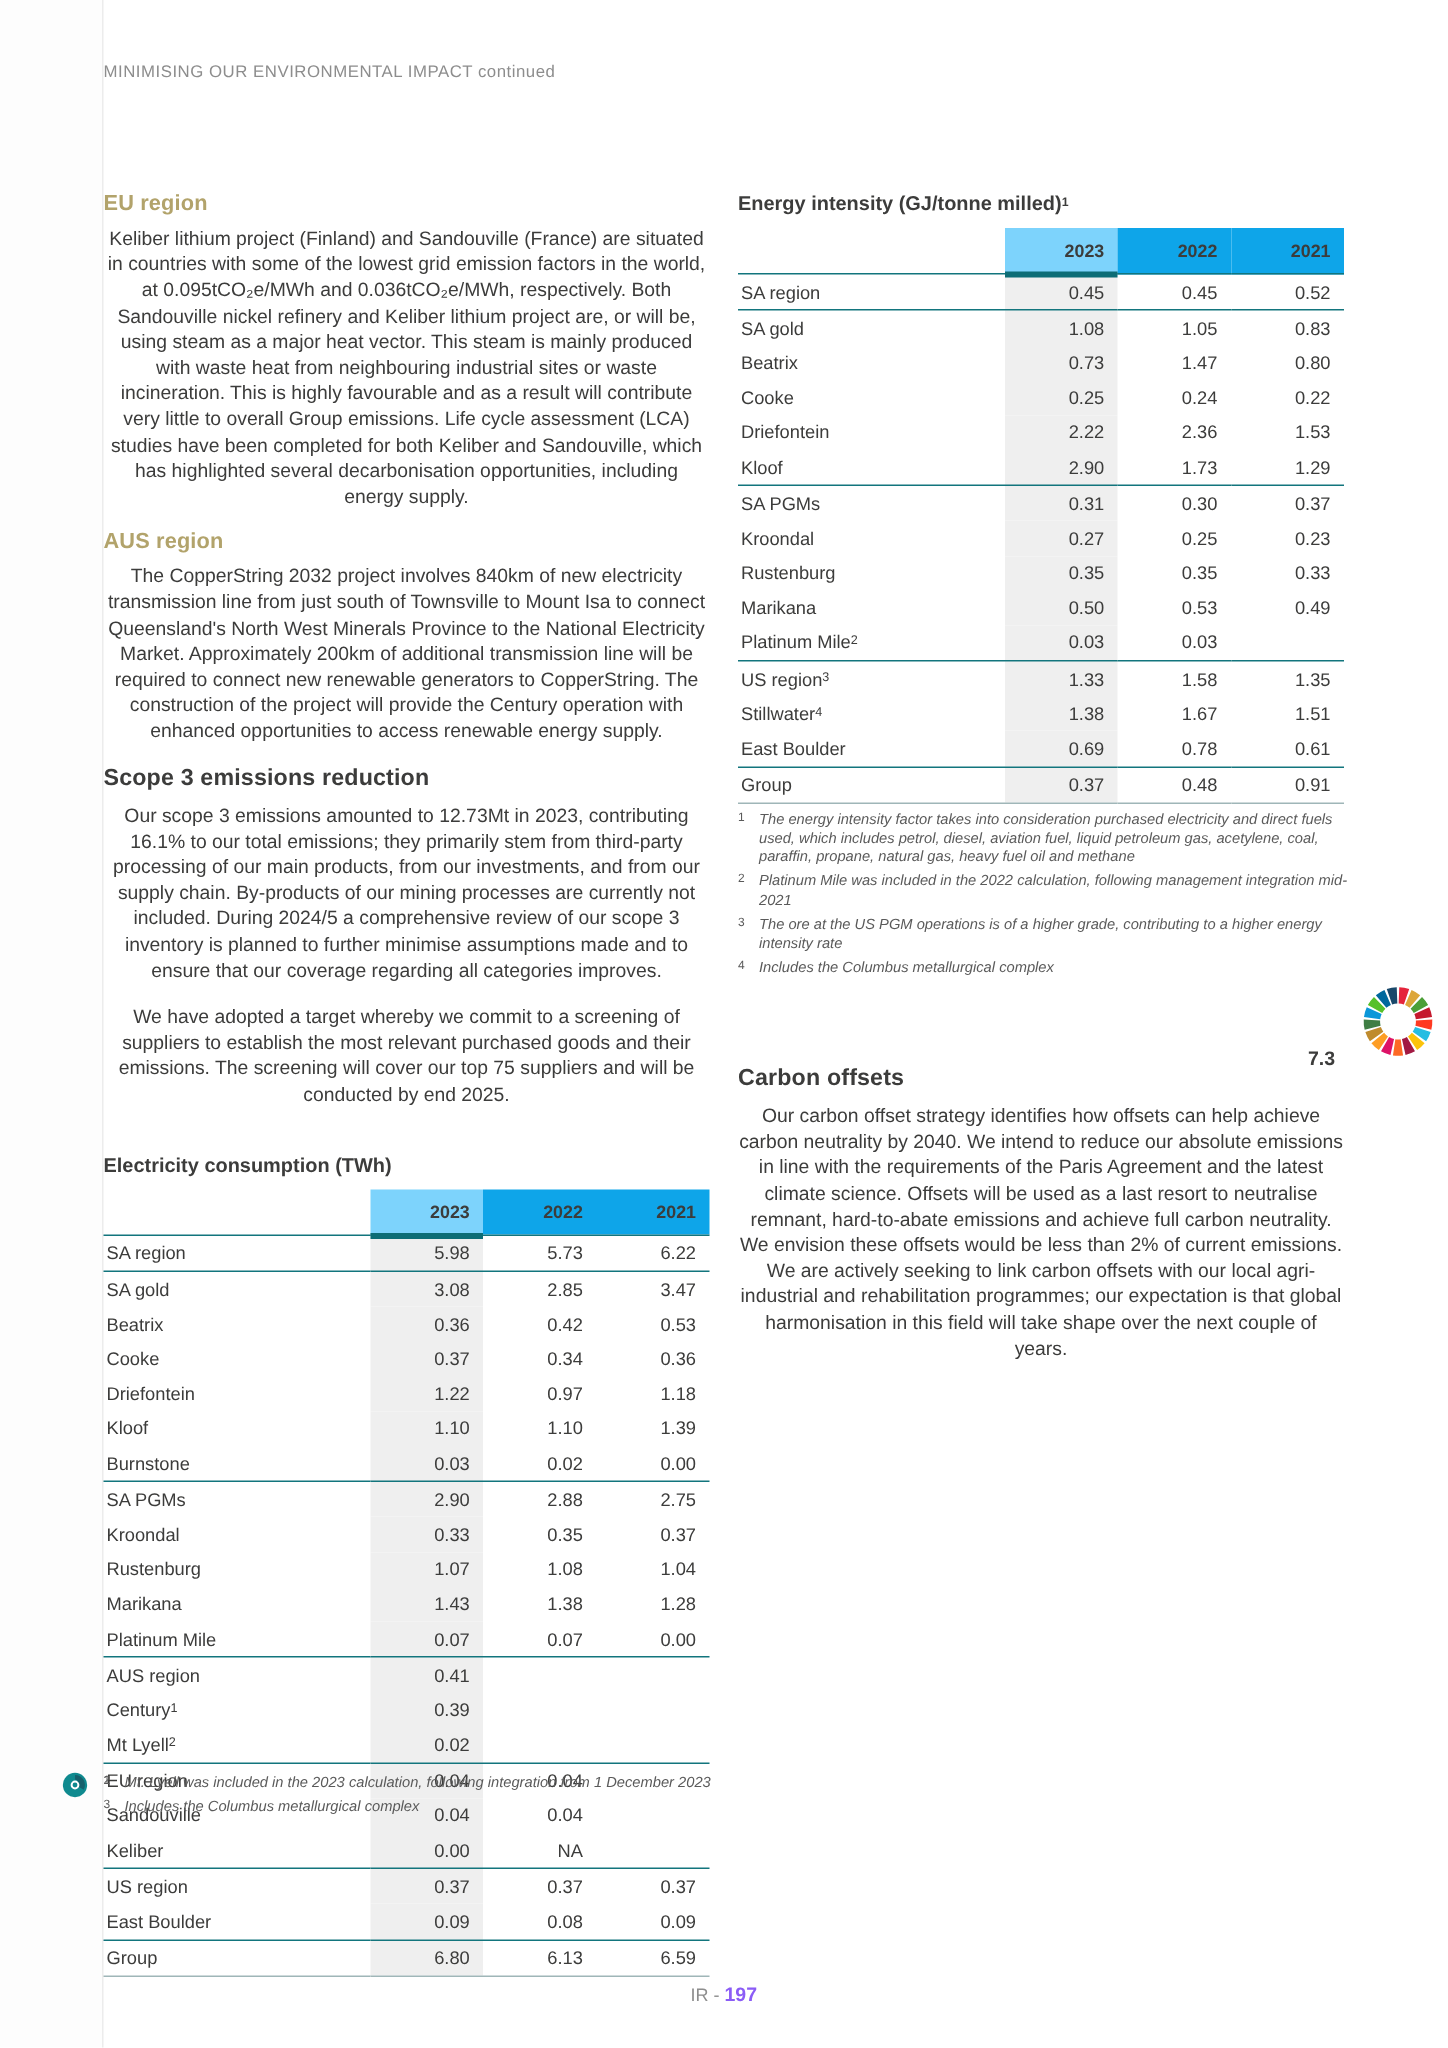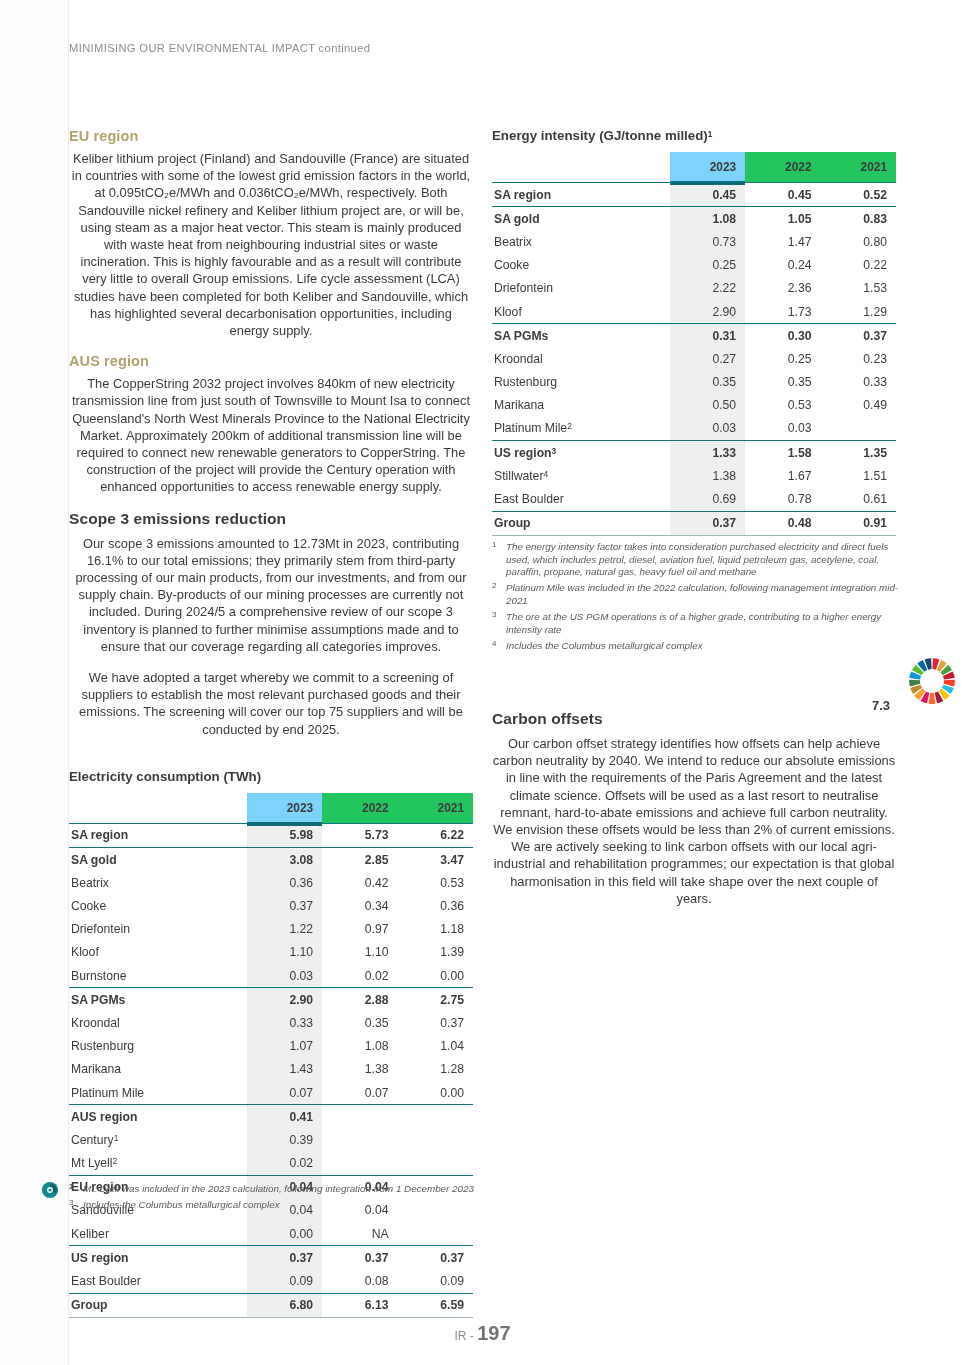--- a/index.html
+++ b/index.html
@@ -41,52 +41,52 @@
   table.data{border-collapse:collapse;width:100%;font-size:12.2px;table-layout:fixed;}
   table.data col.lbl{width:44%;}
   table.data col.yr{width:18.666%;}
   table.data th,table.data td{padding:0;}
   table.data thead th{
     font-size:11.9px;font-weight:700;color:#3c3c3b;text-align:right;
     padding:6px 9px 6px 0;height:18px;vertical-align:middle;
   }
   table.data thead th.blank{background:transparent;}
   table.data thead th.hl{background:#7dd3fc;}
-  table.data thead th.plain{background:#22c55e;}
+  table.data thead th.plain{background:#0ea5e9;}
   table.data tbody td{
     text-align:right;padding:4.6px 9px 4.6px 0;color:#3c3c3b;
   }
   table.data tbody td.name{
     text-align:left;padding-left:2px;padding-right:4px;
   }
   table.data tbody td.hl{background:#efefef;}
 
   
   tr.rule-top td{border-top:1.6px solid #12757d;}
   tr.rule-thin td{border-top:1px solid #12757d;}
-  tr.bold td{font-weight:700;}
+  tr.bold td{font-weight:400;}
   tr.last td{border-bottom:1.3px solid #9fb6b8;}
   .teal-underline{height:3.4px;background:#0d6d76;}
 
   .foot{font-size:9.8px;line-height:12.6px;color:#5a5a5a;font-style:italic;}
   .foot ol{list-style:none;margin:0;padding:0;}
   .foot li{position:relative;padding-left:14px;margin-bottom:3.5px;}
   .foot li .mk{position:absolute;left:0;top:-2px;font-size:8px;font-style:normal;}
 
   .left-foot{position:absolute;left:69px;top:1179px;width:410px;}
   .left-foot .logo{position:absolute;left:-28px;top:2px;width:18px;height:18px;}
   .right-foot{position:absolute;left:492px;top:541px;width:412px;}
 
   .sdg{position:absolute;left:906px;top:655px;width:52px;height:52px;}
   .sdg-num{position:absolute;left:872px;top:672px;font-size:13px;font-weight:700;color:#3c3c3b;margin-top:26px;}
 
   .pagefoot{
     position:absolute;left:0;right:0;top:1322px;text-align:center;font-size:12px;color:#8d8d8d;
   }
-  .pagefoot .num{color:#737373;font-weight:700;font-size:20px;text-align:right;}
+  .pagefoot .num{color:#8b5cf6;font-weight:700;font-size:13px;text-align:right;}
 </style>
 </head>
 <body>
 
 <div class="page">
 
   <div class="edge-strip"></div>
 
   <div class="running-head">MINIMISING OUR ENVIRONMENTAL IMPACT continued</div>
 

